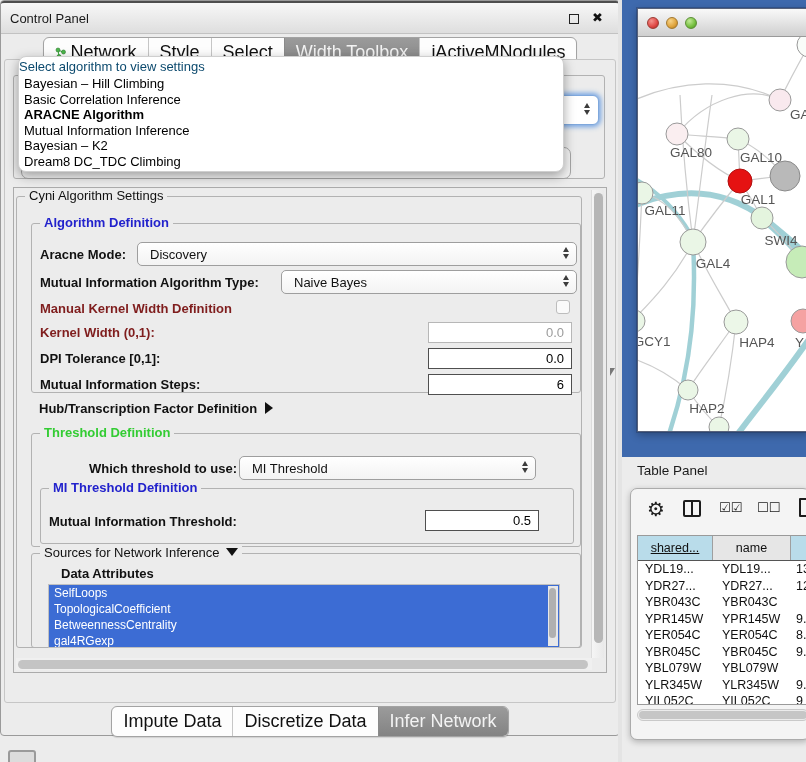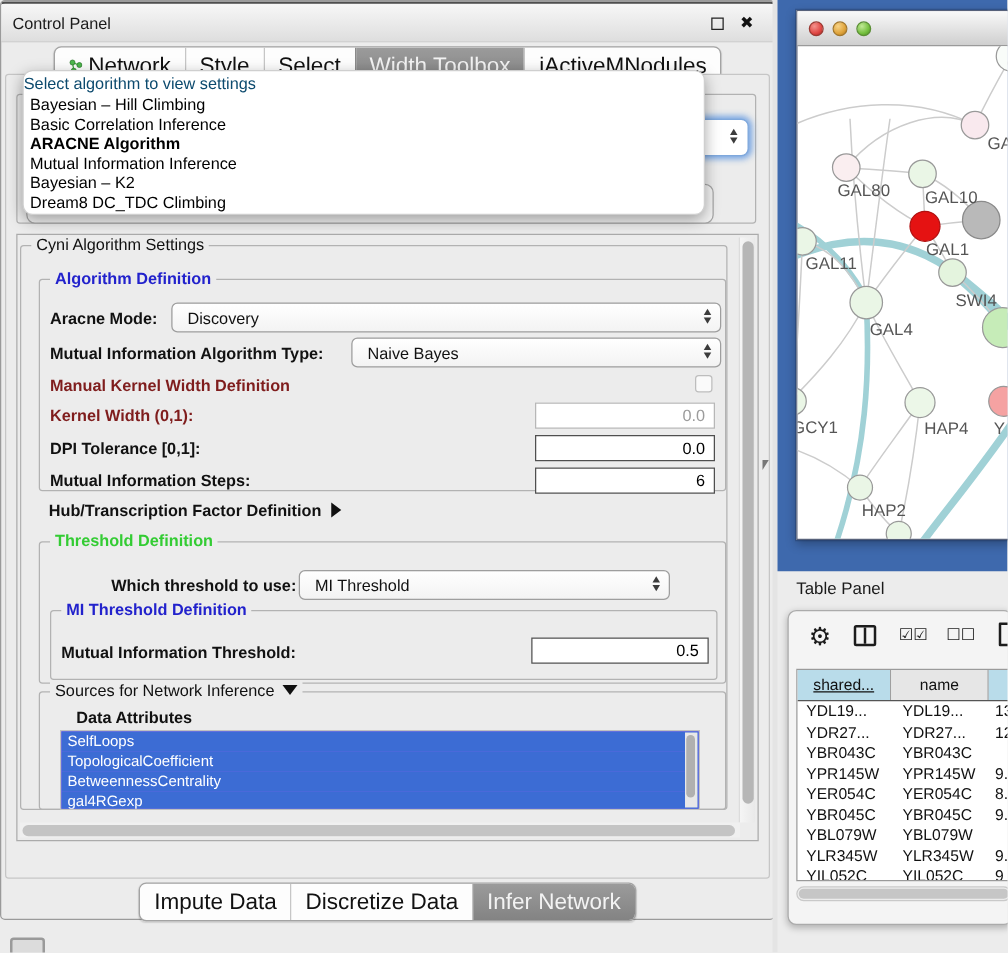--- a/index.html
+++ b/index.html
@@ -58,21 +58,21 @@
 
   .field { position:absolute; height:21px; background:#fff; border:1px solid #4f4f4f; font-size:13px; text-align:right; padding:0 7px; line-height:19px; color:#000; }
   .field.dis { border-color:#b7b7b7; color:#9c9c9c; }
 
   .chk { position:absolute; width:14px; height:14px; border:1px solid #bdbdbd; border-radius:3px; background:#fafafa; }
 
   .tri-right { display:inline-block; width:0; height:0; border-top:6px solid transparent; border-bottom:6px solid transparent; border-left:8px solid #111; margin-left:8px; vertical-align:-1px; }
   .tri-dn-big { display:inline-block; width:0; height:0; border-left:6px solid transparent; border-right:6px solid transparent; border-top:8px solid #111; margin-left:6px; vertical-align:1px; }
 
   
-  #attr-list { position:absolute; left:16px; top:30px; width:512px; height:64px; background:#8b5cf6; border:1px solid #c0c0c0; overflow:hidden; }
+  #attr-list { position:absolute; left:16px; top:30px; width:512px; height:64px; background:#0f766e; border:1px solid #c0c0c0; overflow:hidden; }
   #attr-list .li { height:16px; line-height:16px; font-size:12px; color:#fff; background:#3c6cd4; padding-left:5px; }
   #attr-list .lscroll { position:absolute; right:1px; top:1px; width:10px; height:60px; background:#e8e8e8; }
   #attr-list .lscroll .thumb { position:absolute; left:1px; top:2px; width:7px; height:50px; background:#b0b0b0; border-radius:4px; }
 
   #apply-btn { position:absolute; left:50%; transform:translateX(-50%); top:640px; width:68px; height:22px; background:linear-gradient(#fff,#e7e7e7); border:1px solid #979797; border-radius:6px; font-size:10px; text-align:center; line-height:20px; }
 
   
   #divider { position:absolute; left:618px; top:0; width:4px; height:762px; background:#e4e4e4; }
   #canvas-bg { position:absolute; left:622px; top:0; width:184px; height:457px; background:#3e69ad; }
   #net-window { position:absolute; left:15px; top:8px; width:172px; height:424px; background:#fff; border:1px solid #5a central; border:1px solid #57617a; box-shadow:0 0 0 1px rgba(20,30,60,.25), 0 3px 8px rgba(0,0,0,.3); }
@@ -228,21 +228,21 @@
           <span class="ctext">MI Threshold</span>
           <span class="arrows">
               <span class="tri-up"></span>
               <span class="tri-down"></span>
             </span>
         </div>
 
         <div class="gbox" style="left:8px; top:54px; width:534px; height:56px;">
           <span class="gtitle t-blue">MI Threshold Definition</span>
           <span class="lbl b" style="left:8px; top:25px;">Mutual Information Threshold:</span>
-          <div class="field" style="left:384px; top:21px; width:142px;">0.5</div>
+          <div class="field" style="left:384px; top:21px; width:114px;">0.5</div>
         </div>
       </div>
 
       <div class="gbox" style="left:14px; top:356px; width:550px; height:95px;">
         <span class="gtitle"><span>Sources for Network Inference</span><span class="tri-dn-big"></span></span>
         <span class="lbl b" style="left:6px; top:12px;margin-left:23px;">Data Attributes</span>
         <div id="attr-list">
           <div class="li">SelfLoops</div>
           <div class="li">TopologicalCoefficient</div>
           <div class="li">BetweennessCentrality</div>

